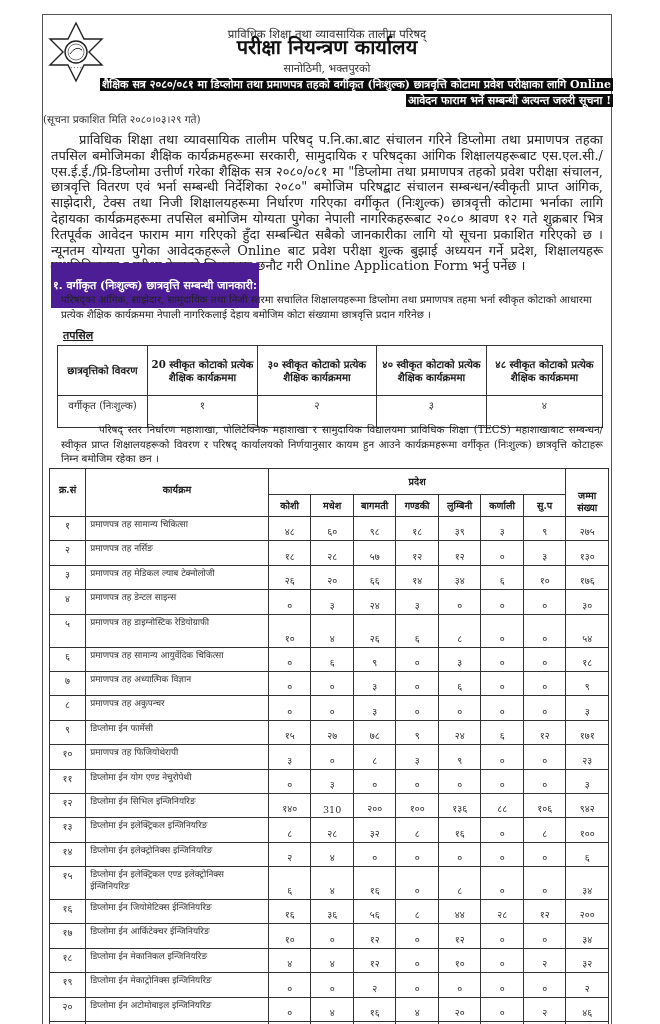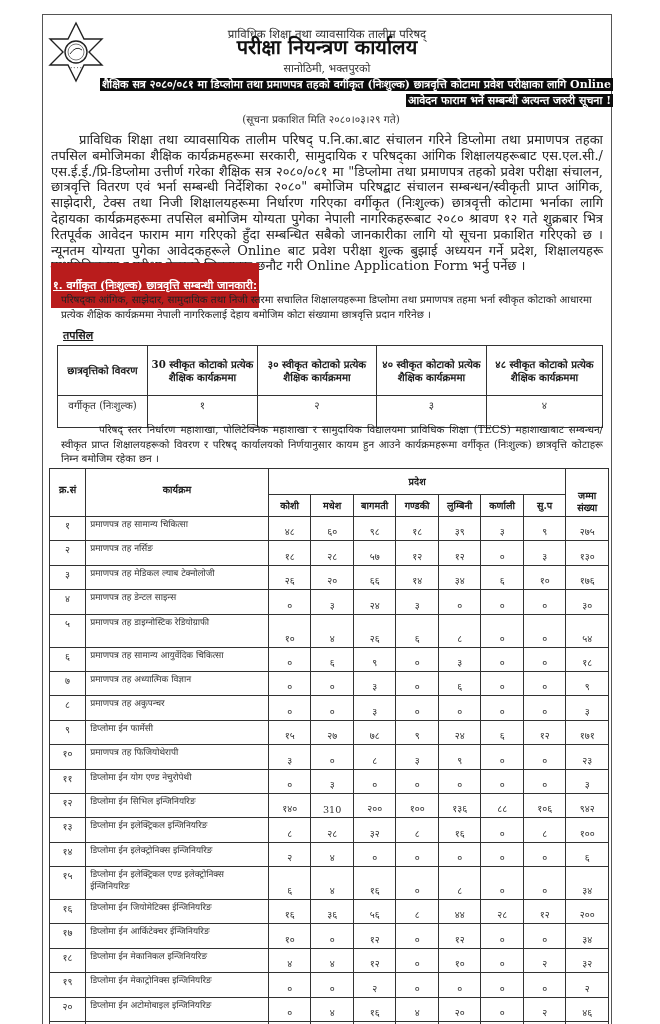--- a/index.html
+++ b/index.html
@@ -12,29 +12,29 @@
   .logo { position: absolute; left: 4px; top: 6px; width: 58px; height: 62px; }
   .hdr { position: absolute; left: 0; right: 0; text-align: center; }
   .hdr-council { top: 11px; font-size: 11.5px; color: #333; }
   .hdr-office { top: 18px; font-size: 20px; font-weight: bold; color: #111; }
   .hdr-address { top: 45px; font-size: 11px; color: #333; }
   .notice-title {
     position: absolute; left: 0; width: 570px; top: 62px; text-align: right;
     font-size: 11px; font-weight: bold; line-height: 16px;
   }
   .notice-title span.hl { background: #0c0c0c; color: #fff; padding: 0 2px; }
-  .notice-date { position: absolute; left: 0; right: 12px; top: 97px; text-align: center; font-size: 10.5px; color: #333; }
+  .notice-date { position: absolute; left: 0; right: 12px; top: 97px; text-align: left; font-size: 10.5px; color: #333; }
   .intro {
     position: absolute; left: 8px; right: 8px; top: 117px;
     font-size: 13px; line-height: 15.8px; text-align: justify; color: #222;
     text-indent: 28px;
   }
   .tapsil1 { position: absolute; left: 8px; top: 246px; font-size: 11px; font-weight: bold; text-decoration: underline; }
   .section-heading { position: absolute; left: 8px; top: 262px; font-size: 11px; font-weight: bold; }
-  .section-heading span { background: #b91c1c; color: #fff; padding: 16px 2px; text-decoration: underline; }
+  .section-heading span { background: #4c1d95; color: #fff; padding: 16px 2px; }
   .section-text { position: absolute; left: 18px; right: 8px; top: 277px; font-size: 10.2px; line-height: 15px; color: #222; }
   .tapsil2 { position: absolute; left: 20px; top: 312px; font-size: 11px; font-weight: bold; text-decoration: underline; }
 
   table { border-collapse: collapse; border-radius: 6px; }
   .quota-table { position: absolute; left: 14px; top: 330px; width: 546px; }
   .quota-table th, .quota-table td { border: 1.3px solid #333; text-align: center; font-size: 10.2px; }
   .quota-table th { font-weight: bold; padding: 2px 3px; line-height: 13px; height: 50px; }
   .quota-table td { height: 32px; color: #333; line-height: 13px; vertical-align: top; padding-top: 3px; }
 
   .para2 {
@@ -86,21 +86,21 @@
   <div class="section-heading">
     <span>१. वर्गीकृत (निःशुल्क) छात्रवृत्ति सम्बन्धी जानकारी:</span>
   </div>
   <p class="section-text">परिषद्का आंगिक, साझेदार, सामुदायिक तथा निजी स्तरमा सचालित शिक्षालयहरूमा डिप्लोमा तथा प्रमाणपत्र तहमा भर्ना स्वीकृत कोटाको आधारमा प्रत्येक शैक्षिक कार्यक्रममा नेपाली नागरिकलाई देहाय बमोजिम कोटा संख्यामा छात्रवृत्ति प्रदान गरिनेछ ।</p>
   <div class="tapsil2">तपसिल</div>
 
   <table class="quota-table">
     <tbody>
         <tr>
       <th style="width:90px">छात्रवृत्तिको विवरण</th>
-      <th style="width:110px">30 स्वीकृत कोटाको प्रत्येक शैक्षिक कार्यक्रममा</th>
+      <th style="width:110px">20 स्वीकृत कोटाको प्रत्येक शैक्षिक कार्यक्रममा</th>
       <th style="width:119px">३० स्वीकृत कोटाको प्रत्येक शैक्षिक कार्यक्रममा</th>
       <th style="width:110px">४० स्वीकृत कोटाको प्रत्येक शैक्षिक कार्यक्रममा</th>
       <th style="width:116px">४८ स्वीकृत कोटाको प्रत्येक शैक्षिक कार्यक्रममा</th>
     </tr>
     <tr>
       <td>वर्गीकृत (निःशुल्क)</td>
       <td>१</td>
       <td>२</td>
       <td>३</td>
       <td>४</td>

